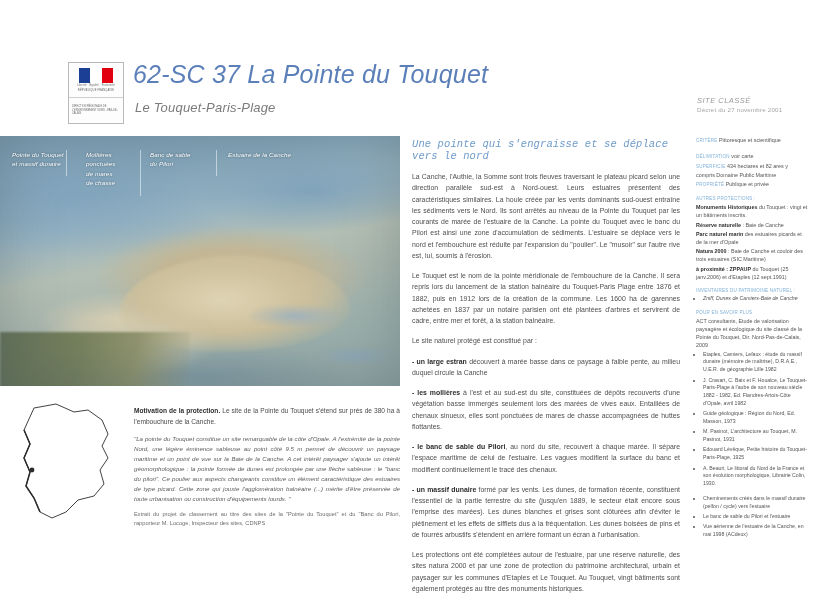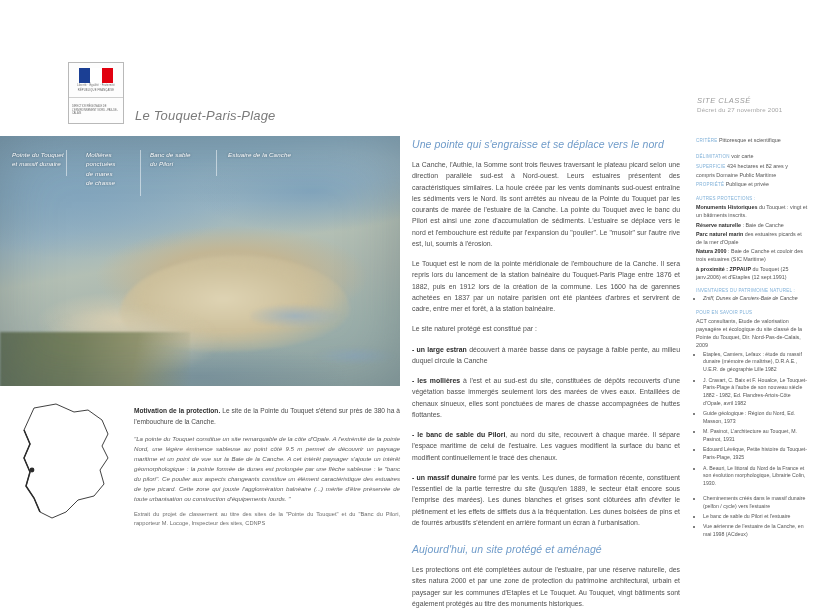--- a/index.html
+++ b/index.html
@@ -45,21 +45,21 @@
   }
   .logo-sub{
     font-size:2.6px;color:#6a6a6a;line-height:1.4;text-align:left;
   }
   .title-main{
     position:absolute;left:133px;top:12px;
     font-size:25px;color:#5b7fb8;font-style:italic;letter-spacing:.2px;
     white-space:nowrap;
   }
   .title-sub{
-    position:absolute;left:135px;top:60px;
+    position:absolute;left:135px;top:52px;
     font-size:13px;color:#7b7b7b;font-style:italic;letter-spacing:.2px;
     white-space:nowrap;
   }
   .classe{
     position:absolute;left:697px;top:96px;
   }
   .classe-t{
     font-size:7.5px;color:#9a9a9a;letter-spacing:.5px;font-style:italic;
   }
   .classe-d{
@@ -142,21 +142,21 @@
     font-size:5.7px;color:#6d6d6d;line-height:1.6;margin-top:7px;
     text-align:justify;
   }
 
   
   .col{
     position:absolute;left:412px;top:138px;width:268px;
   }
   .col h2{
     margin:0 0 9px 0;font-size:10.5px;font-weight:normal;font-style:italic;
-    color:#6f9bc9;letter-spacing:.1px;
+    color:#6f9bc9;letter-spacing:.1px;font-family:Liberation Mono, monospace;
   }
   .col h2.second{margin-top:15px;}
   .col p{
     margin:0 0 9px 0;font-size:6.9px;color:#4e4e4e;
     line-height:1.63;text-align:justify;
   }
   .col p b{color:#2b2b2b;}
 
   
   .side{
@@ -196,20 +196,21 @@
             <i class="r"></i>
         </div>
         <div class="logo-motto">Liberté · Égalité · Fraternité</div>
         <div class="logo-motto">RÉPUBLIQUE FRANÇAISE</div>
       </div>
       <div class="logo-bottom">
         <div class="logo-sub">DIRECTION RÉGIONALE DE L'ENVIRONNEMENT NORD - PAS-DE-CALAIS</div>
       </div>
     </div>
 
+    <div class="title-main">62-SC 37 La Pointe du Touquet</div>
     <div class="title-sub">Le Touquet-Paris-Plage</div>
   </div>
 
   <div class="classe">
     <div class="classe-t">SITE CLASSÉ</div>
     <div class="classe-d">Décret du 27 novembre 2001</div>
   </div>
 
   <div class="photo">
     <div class="water"></div>
@@ -272,21 +273,20 @@
     </p>
     <p>
       <b>-  les mollières</b><span> à l'est et au sud-est du site, constituées de dépôts recouverts d'une végétation basse immergés seulement lors des marées de vives eaux. Entaillées de chenaux sinueux, elles sont ponctuées de mares de chasse accompagnées de huttes flottantes.</span>
     </p>
     <p>
       <b>- le banc de sable du Pilori</b><span>, au nord du site, recouvert à chaque marée. Il sépare l'espace maritime de celui de l'estuaire. Les vagues modifient la surface du banc et modifient continuellement le tracé des chenaux.</span>
     </p>
     <p>
       <b>- un massif dunaire</b><span> formé par les vents. Les dunes, de formation récente, constituent l'essentiel de la partie terrestre du site (jusqu'en 1889, le secteur était encore sous l'emprise des marées). Les dunes blanches et grises sont clôturées afin d'éviter le piétinement et les effets de sifflets dus à la fréquentation. Les dunes boisées de pins et de fourrés arbustifs s'étendent en arrière formant un écran à l'urbanisation.</span>
     </p>
-    <h2 class="second">Aujourd'hui, un site protégé et aménagé</h2>
     <p>Les protections ont été complétées autour de l'estuaire, par une réserve naturelle, des sites natura 2000 et par une zone de protection du patrimoine architectural, urbain et paysager sur les communes d'Etaples et Le Touquet. Au Touquet, vingt bâtiments sont également protégés au titre des monuments historiques.</p>
   </div>
 
   <div class="side">
 
     <div class="row">
       <span class="lbl">Critère</span>
       <span>Pittoresque et scientifique</span>
     </div>
 

